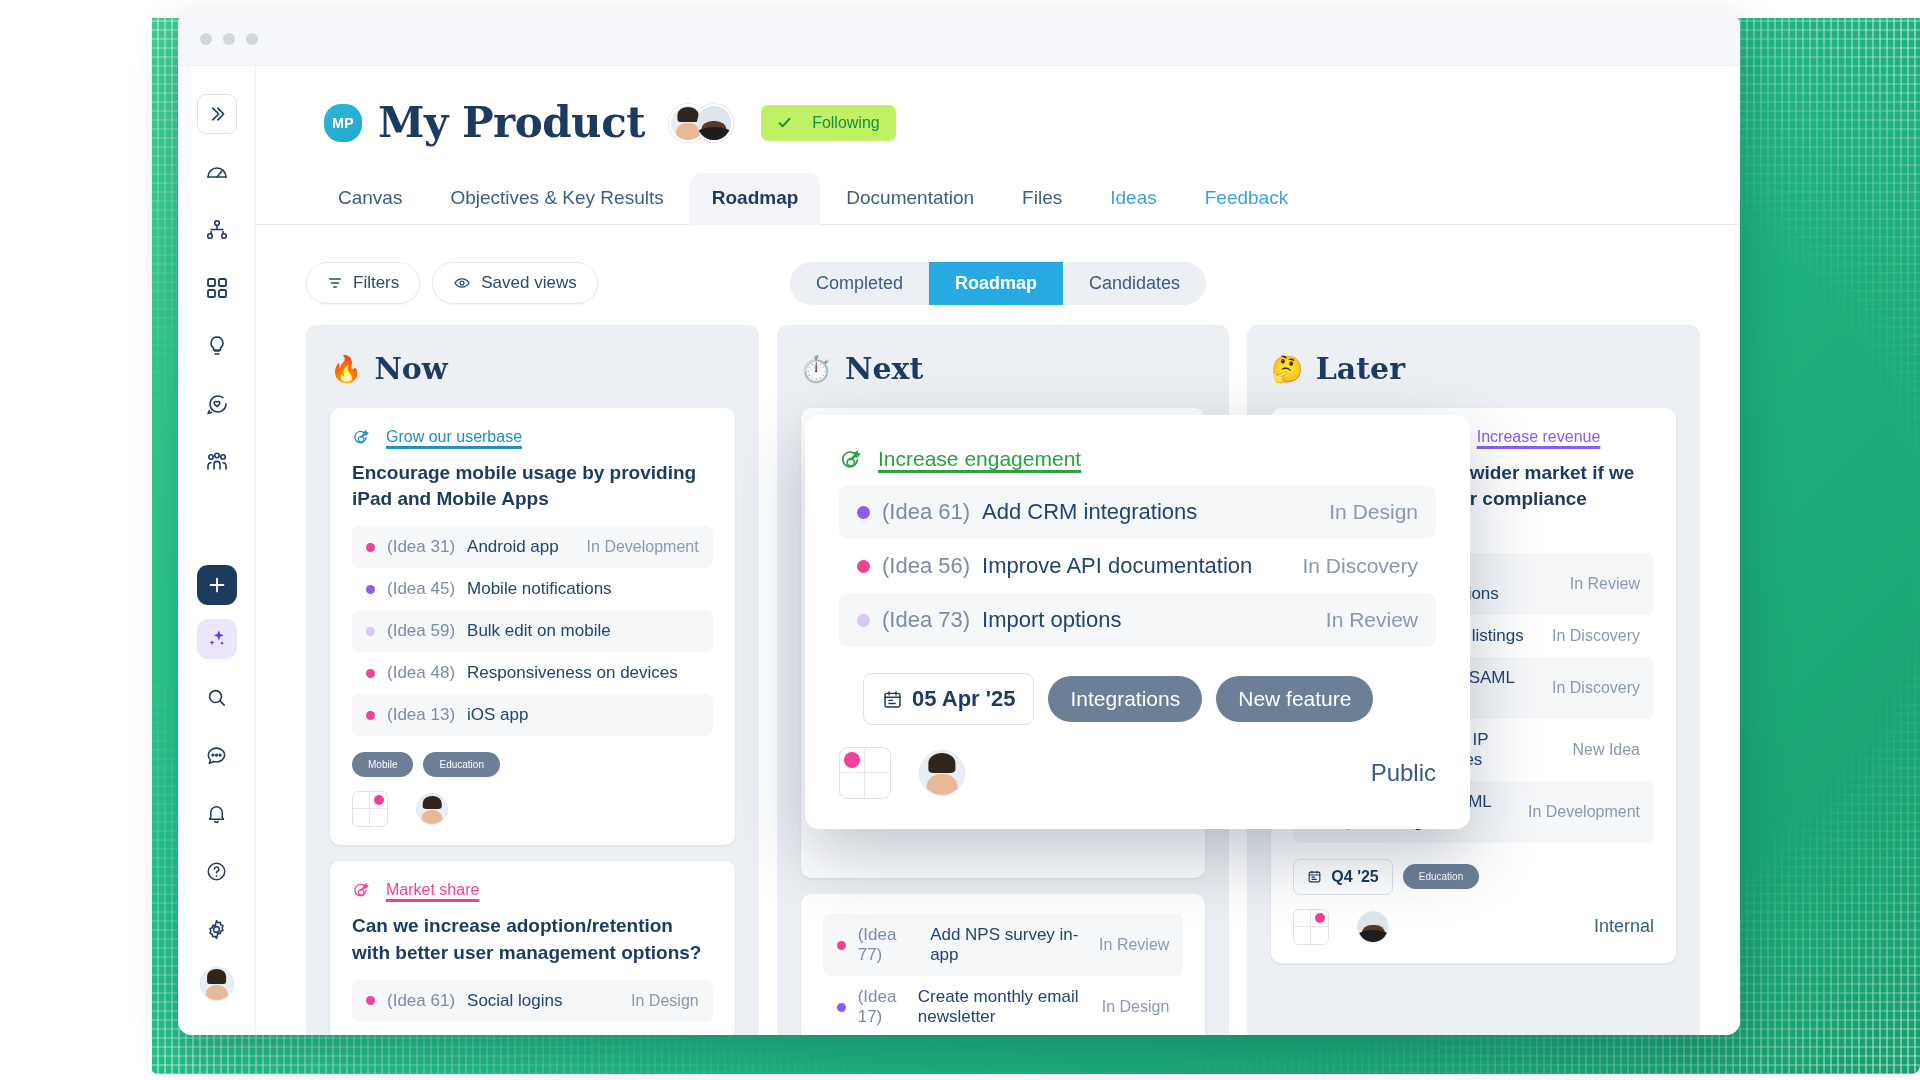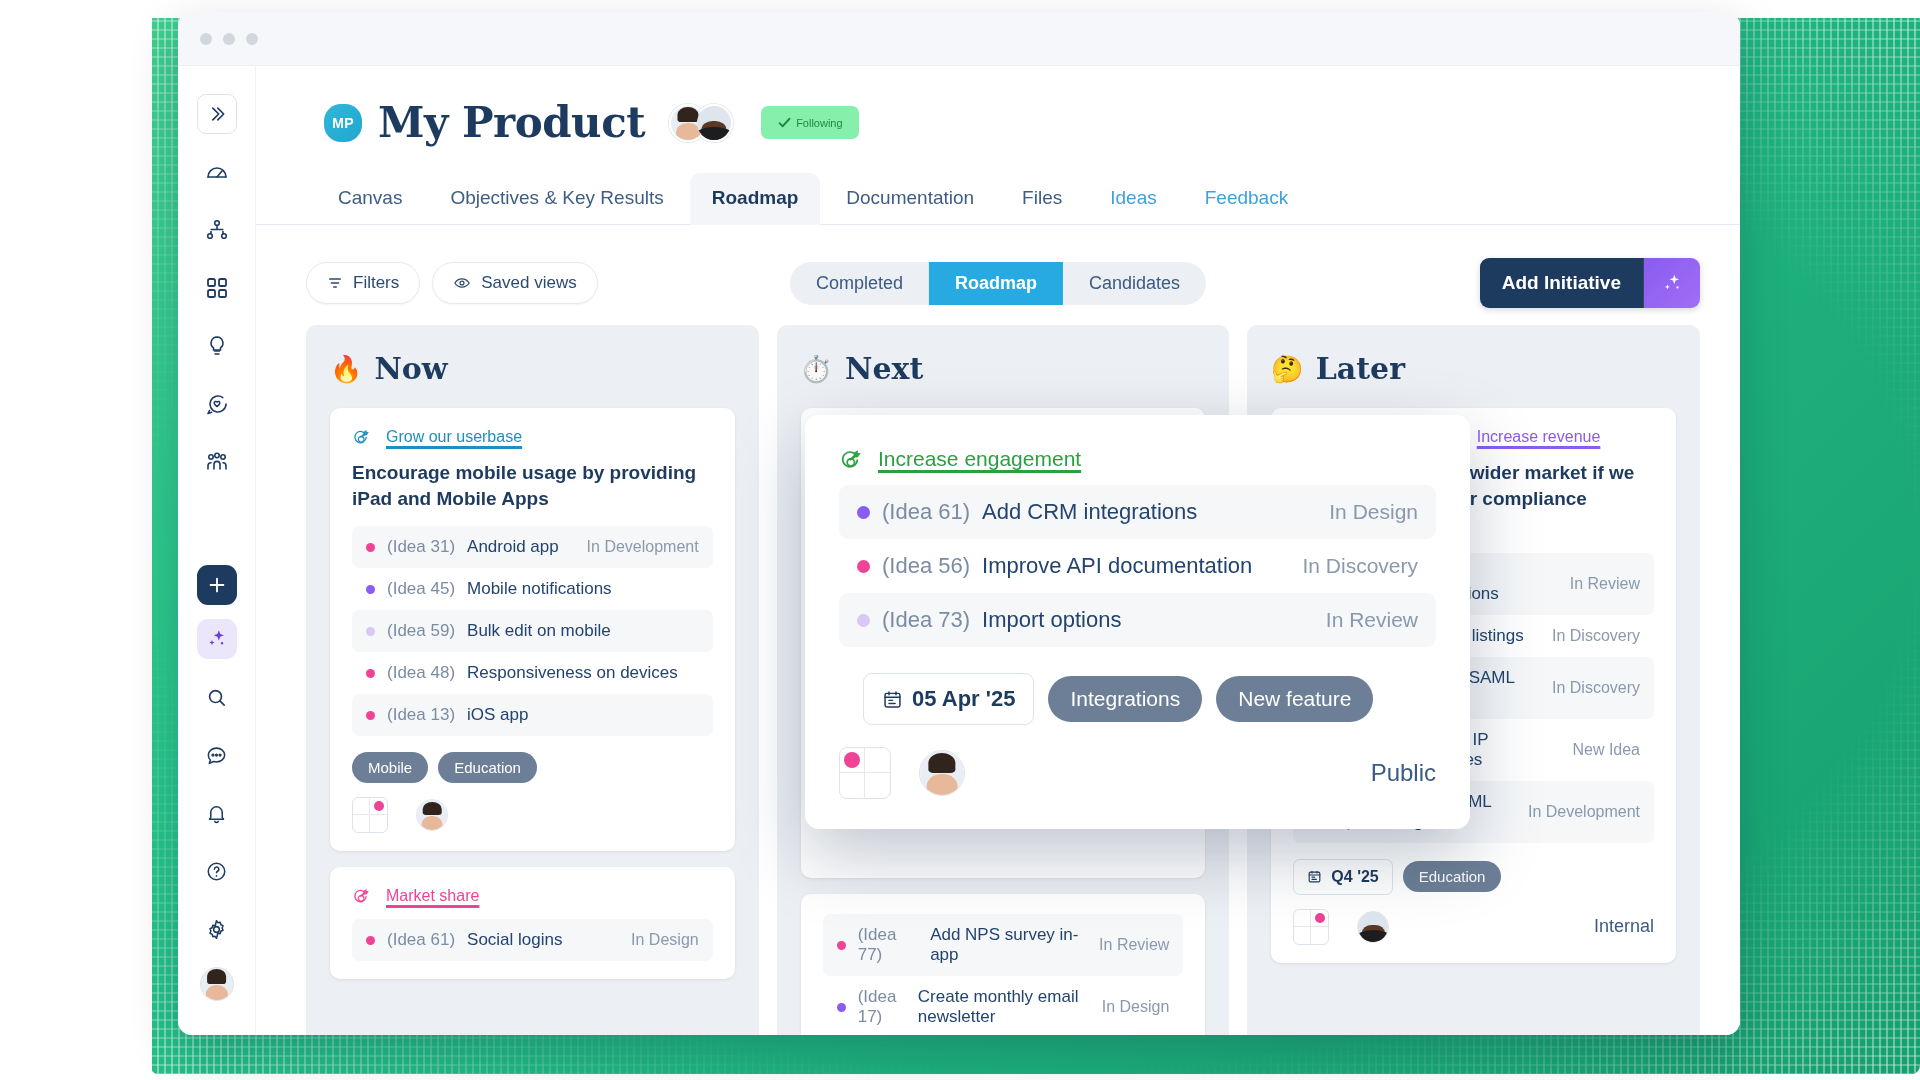--- a/index.html
+++ b/index.html
@@ -103,23 +103,23 @@
     font-family: "DejaVu Serif", "Liberation Serif", serif;
     font-size: 42px; font-weight: 700; color: #1d3a5f; letter-spacing: -.5px;
   }
   .avatar-stack { display: flex; align-items: center; margin-left: 8px; }
   .avatar-stack .av {
     width: 38px; height: 38px; border-radius: 50%;
     border: 2px solid #fff; box-shadow: 0 0 0 1px #e2e8ef; overflow: hidden;
   }
   .avatar-stack .av + .av { margin-left: -12px; }
   .following {
-    margin-left: 12px; background: #86efac; color: #1f8a3c;
-    border-radius: 7px; padding: 9px 16px; font-size: 11px;
-    display: flex; align-items: center; gap: 4px;
+    margin-left: 12px; background: #bef264; color: #1f8a3c;
+    border-radius: 7px; padding: 9px 16px; font-size: 16px;
+    display: flex; align-items: center; gap: 20px;
   }
 
   
   .tabs { display: flex; align-items: flex-end; gap: 4px; margin: 26px 0 0 60px; position: relative; }
   .tabs::after {
     content: ""; position: absolute; left: -60px; right: 0; bottom: 0; height: 1px; background: #e6eaf0;
   }
   .tab {
     padding: 14px 22px 16px; font-size: 19px; color: #3e5d85;
     border-radius: 10px 10px 0 0; position: relative; z-index: 1;
@@ -190,21 +190,21 @@
   .idea-status { color: #8a99ad; font-size: 16px; white-space: nowrap; }
 
   .meta-row { display: flex; align-items: center; gap: 10px; margin-top: 16px; flex-wrap: wrap; }
   .datechip {
     border: 1px solid #dde3ea; border-radius: 7px; padding: 8px 13px;
     font-size: 16px; font-weight: 700; color: #1d3a5f;
     display: flex; align-items: center; gap: 9px;
   }
   .tag {
     background: #6c7f96; color: #fff; border-radius: 16px;
-    padding: 7px 16px; font-size: 15px;
+    padding: 7px 16px; font-size: 10px;
   }
   .foot-row { display: flex; align-items: center; gap: 28px; margin-top: 14px; }
   .grid2 {
     width: 36px; height: 36px; border: 1.5px solid #dde3ea; border-radius: 6px;
     display: grid; grid-template-columns: 1fr 1fr; grid-template-rows: 1fr 1fr;
   }
   .grid2 div { border-right: 1px solid #e6eaf0; border-bottom: 1px solid #e6eaf0; position: relative; }
   .grid2 div:nth-child(2n) { border-right: none; }
   .grid2 div:nth-child(n+3) { border-bottom: none; }
   .grid2 .q-dot::after {
@@ -459,32 +459,20 @@
         </span>
         <span>Saved views</span>
       </div>
 
       <div class="segmented">
         <div class="seg">Completed</div>
         <div class="seg active">Roadmap</div>
         <div class="seg">Candidates</div>
       </div>
 
-      <div class="addinit">
-        <div class="addinit-main">Add Initiative</div>
-        <div class="addinit-ai">
-          <span>
-            <svg width="22" height="22" viewBox="0 0 24 24" fill="#ffffff">
-                <path d="M14.5 3l1.4 3.8L19.7 8l-3.8 1.4L14.5 13l-1.4-3.6L9.3 8l3.8-1.2z"></path>
-                <path d="M7 13.5l.75 2 2 .75-2 .75-.75 2-.75-2-2-.75 2-.75z"></path>
-                <circle cx="18" cy="16.8" r="1.2"></circle>
-              </svg>
-          </span>
-        </div>
-      </div>
     </div>
 
     <div class="board">
 
       <div class="col">
         <div class="col-head">
           <span class="col-emoji">🔥</span>
           <span>Now</span>
         </div>
 
@@ -557,20 +545,21 @@
               <span>
                 <svg width="17" height="17" viewBox="0 0 24 24" fill="none" stroke="#ef4396" stroke-width="1.8" stroke-linecap="round">
                     <path d="M19.5 8.5A8 8 0 1 0 20 12"></path>
                     <path d="M15.5 11.5A4 4 0 1 0 16 12"></path>
                     <path d="M12 12l5-5 .4-2.6 2.3-1.4-.2 2.6 2.5-.2-1.4 2.3-2.6.3z"></path>
                   </svg>
               </span>
               <span class="lbl">Market share</span>
             </div>
           </div>
+          <div class="card-title">Can we increase adoption/retention with better user management options?</div>
           <div class="idea-row alt">
             <span class="bullet" style="background:#ef4396"></span>
             <span class="idea-num">(Idea 61)</span>
             <span class="idea-name">Social logins</span>
             <span class="idea-status">In Design</span>
           </div>
         </div>
       </div>
 
       <div class="col">

